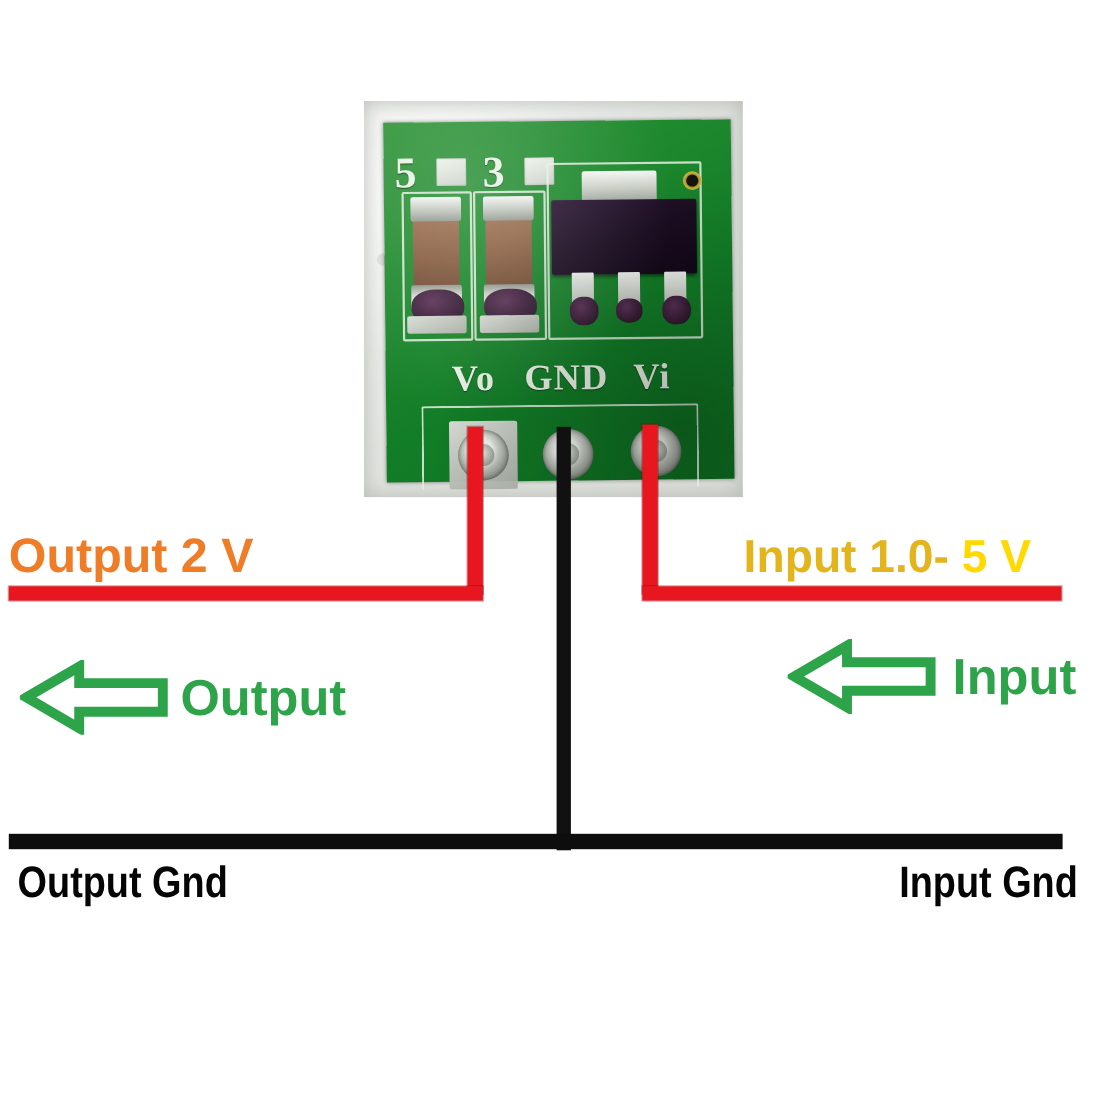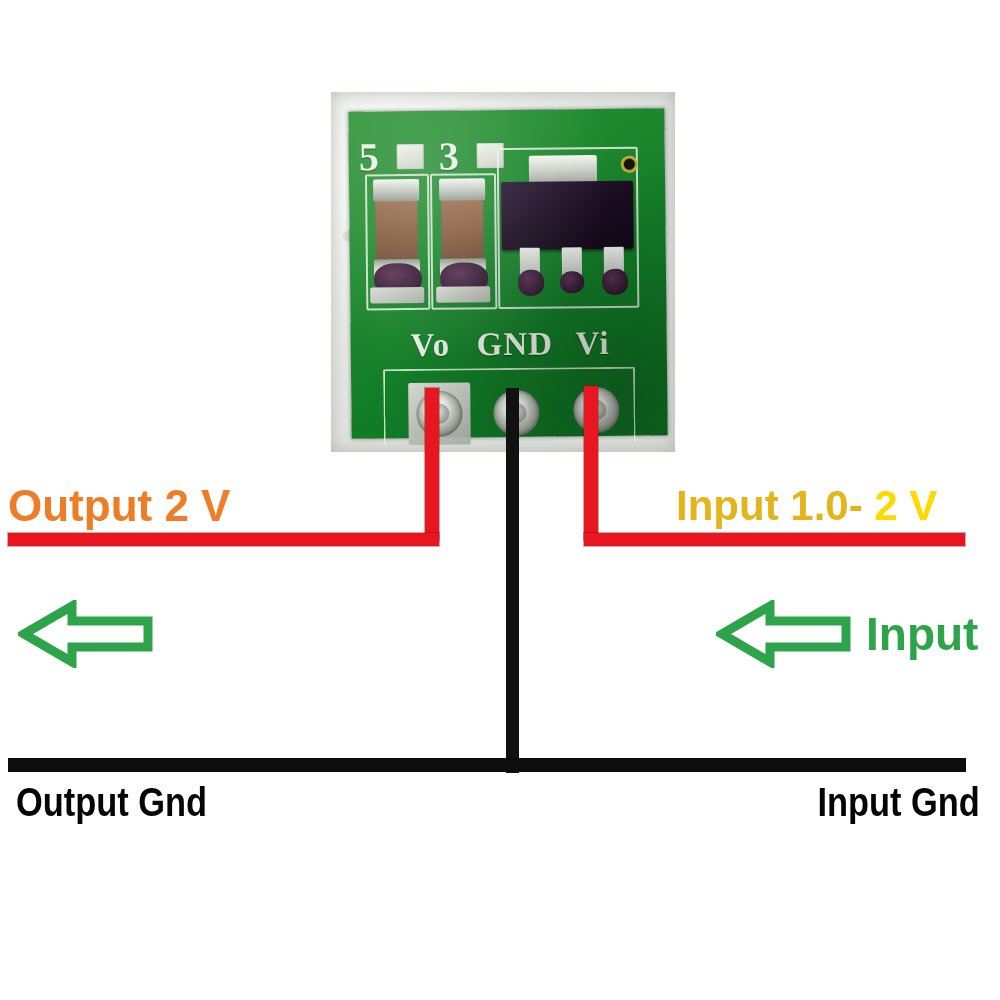--- a/index.html
+++ b/index.html
@@ -268,29 +268,30 @@
 
   <div class="wire-red" style="left:584px; top:386px; width:14px; height:154px;"></div>
   <div class="wire-red" style="left:584px; top:533px; width:381px; height:13px;"></div>
 
   <div class="wire-black" style="left:506px; top:388px; width:13px; height:385px;"></div>
 
   <div class="gnd-bar" style="left:8px; top:758px; width:958px; height:14px;"></div>
 
   <div class="lbl" id="output-voltage-label">Output 2 V</div>
 
-  <div class="lbl" id="input-voltage-label"><span>Input 1.0- </span><span class="hl">2 V</span></div>
+  <div class="lbl" id="input-voltage-label"><span>Input 1.0- </span><span class="hl">5 V</span></div>
 
   <div class="arrow-row" style="left:18px; top:600px;">
     <svg width="136" height="68" viewBox="0 0 136 68">
       <path d="M6 34 L54 6 L54 21 L130 21 L130 47 L54 47 L54 62 Z" fill="none" stroke="#2da34a" stroke-width="9" stroke-linejoin="miter"></path>
     </svg>
+    <span class="arrow-text" style="margin-left:10px;">Output</span>
   </div>
 
-  <div class="arrow-row" style="left:716px; top:600px;">
+  <div class="arrow-row" style="left:716px; top:581px;">
     <svg width="136" height="68" viewBox="0 0 136 68">
       <path d="M6 34 L54 6 L54 21 L130 21 L130 47 L54 47 L54 62 Z" fill="none" stroke="#2da34a" stroke-width="9" stroke-linejoin="miter"></path>
     </svg>
     <span class="arrow-text" style="margin-left:14px;">Input</span>
   </div>
 
   <div class="gnd-label" id="output-gnd-label" style="left:16px; top:780px;">Output Gnd</div>
 
   <div class="gnd-label" id="input-gnd-label" style="right:20px; top:780px;">Input Gnd</div>
 

